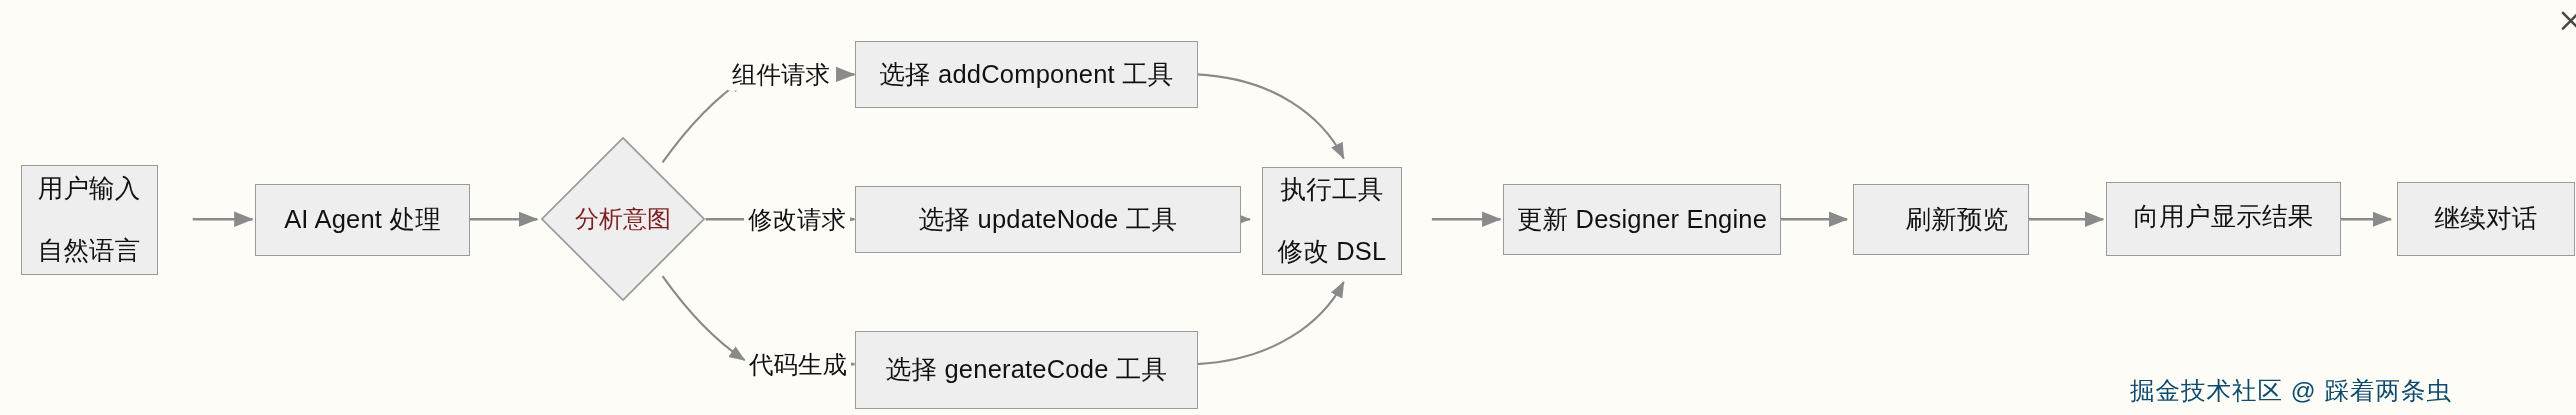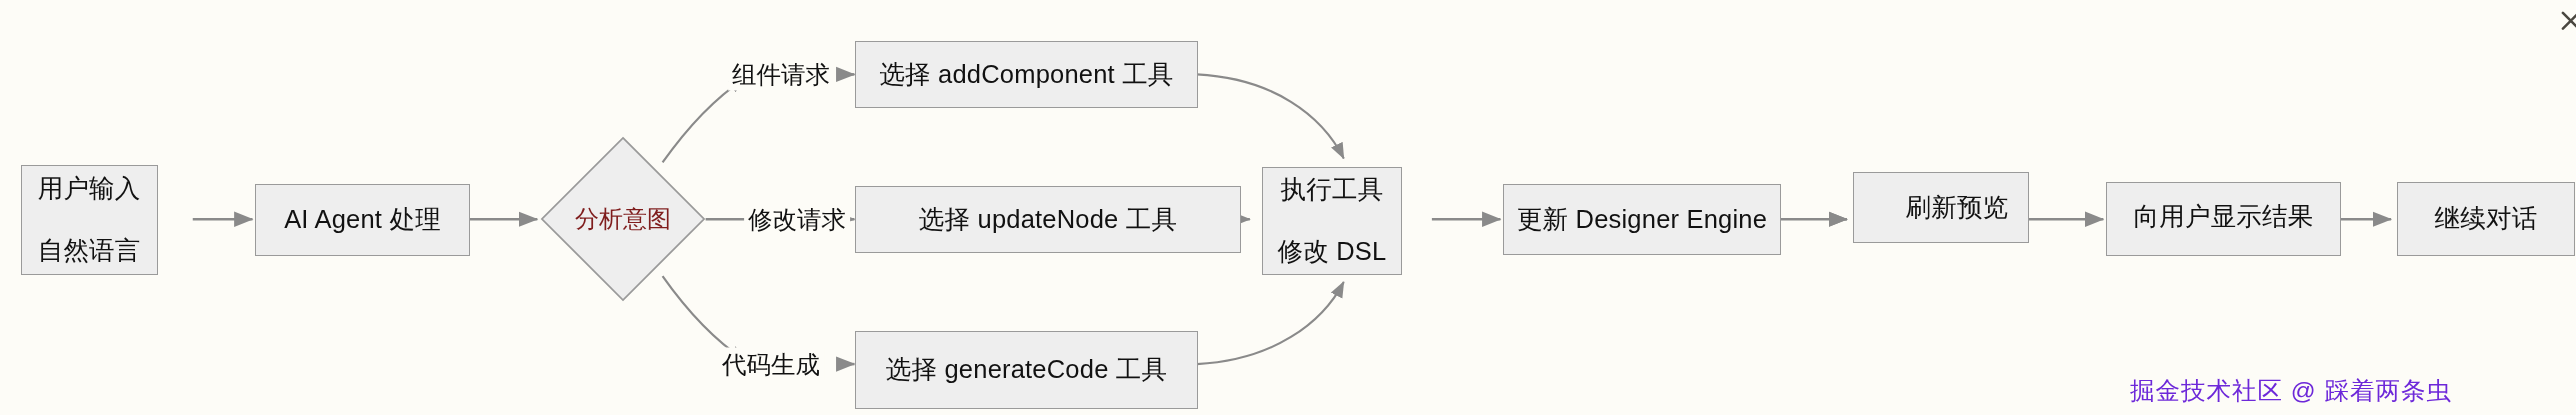--- a/index.html
+++ b/index.html
@@ -71,21 +71,21 @@
     font-size: 24.5px;
     color: #111111;
     background: #fdfcf7;
     padding: 0 3.9px;
     white-space: nowrap;
     transform: translate(-50%, -50%);
   }
   .watermark {
     position: absolute;
     font-size: 24.5px;
-    color: #6d28d9;
+    color: #0c4a6e;
     white-space: nowrap;
     letter-spacing: 1px;
   }
   .close-icon {
     position: absolute;
     width: 25.5px;
     height: 25.5px;
   }
   .close-icon svg { display: block; }
 </style>
@@ -162,37 +162,37 @@
 
   <div class="node" style="left:1262px; top:167px; width:140px; height:108px;">
     <span>执行工具</span>
     <span class="line2">修改 DSL</span>
   </div>
 
   <div class="node" style="left:1503px; top:184px; width:278px; height:71px;">
     <span>更新 Designer Engine</span>
   </div>
 
-  <div class="node" style="left:1853px; top:172px; width:176px; height:71px;padding-left:32px;">
+  <div class="node" style="left:1853px; top:184px; width:176px; height:71px;padding-left:32px;">
     <span>刷新预览</span>
   </div>
 
   <div class="node" style="left:2106px; top:182px; width:235px; height:74px;font-family:Liberation Mono, monospace;">
     <span>向用户显示结果</span>
   </div>
 
   <div class="node" style="left:2397px; top:182px; width:178px; height:74px;">
     <span>继续对话</span>
   </div>
 
   <div class="edge-label" style="left:781px; top:74px;">组件请求</div>
 
   <div class="edge-label" style="left:797px; top:219px;">修改请求</div>
 
-  <div class="edge-label" style="left:771px; top:364px;">代码生成</div>
+  <div class="edge-label" style="left:798px; top:364px;">代码生成</div>
 
   <div class="watermark" style="left:2130px; top:374px;">掘金技术社区 @ 踩着两条虫</div>
 
   <div class="close-icon" style="left:2558px; top:7.8px;">
     <svg width="25.5" height="25.5" viewBox="0 0 26 26" xmlns="http://www.w3.org/2000/svg">
       <path d="M5,5 L21,21 M21,5 L5,21" stroke="#4a4740" stroke-width="2.6" stroke-linecap="round" fill="none"></path>
     </svg>
   </div>
 
 </div>

